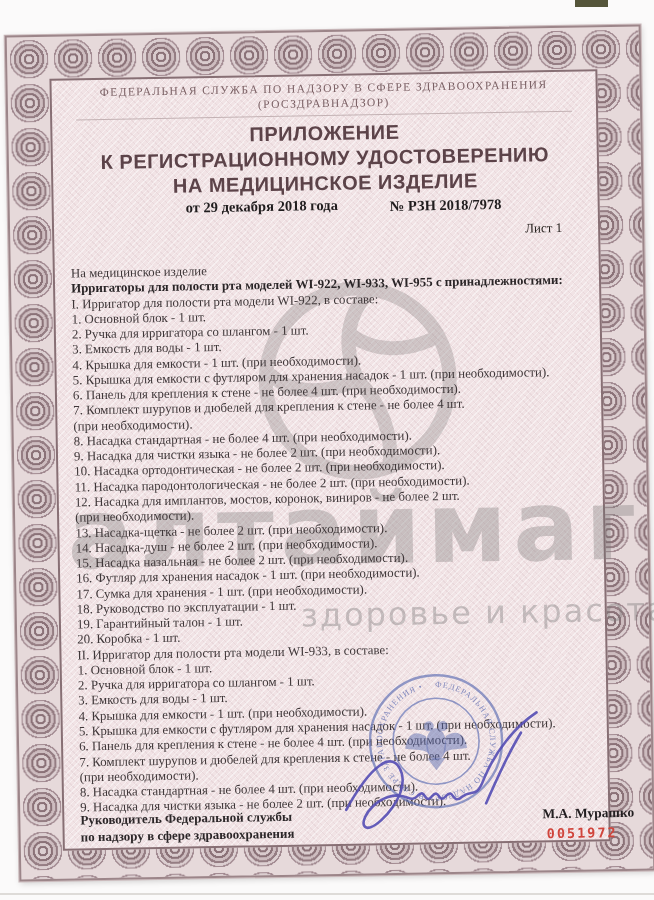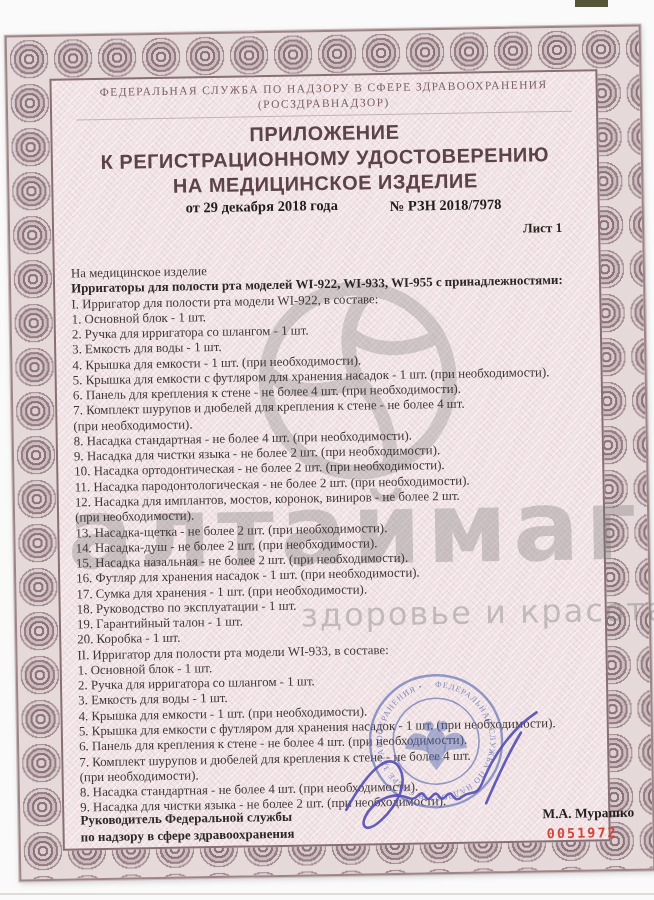--- a/index.html
+++ b/index.html
@@ -47,21 +47,21 @@
   .divider{position:absolute;left:24px;right:24px;top:39px;border-top:1px solid #c3b2b4;}
   .doc-title{
     position:absolute;left:0;right:0;top:45px;text-align:center;
     color:#5c4349;font-weight:bold;font-size:20px;line-height:25px;letter-spacing:0.5px;
     font-family:"Liberation Sans", sans-serif;
   }
   .date-row{position:absolute;left:0;right:0;top:121px;height:20px;
     font-weight:bold;color:#201d1e;font-size:14.5px;font-family:"Liberation Serif", serif;}
   .issue-date{position:absolute;left:132px;top:0;}
   .doc-number{position:absolute;left:336px;top:2px;}
-  .sheet-number{position:absolute;right:36px;top:148px;font-weight:bold;font-size:13px;color:#27221f;}
+  .sheet-number{position:absolute;right:36px;top:148px;font-weight:normal;font-size:13px;color:#27221f;}
 
   
   .body-block{
     position:absolute;left:16px;top:186px;width:522px;
     color:#3f3739;font-size:12.9px;line-height:15.26px;
     font-family:"Liberation Serif", serif;
   }
   .device-intro{}
   .product-title{font-weight:bold;color:#2a2527;}
   .line{white-space:nowrap;}

